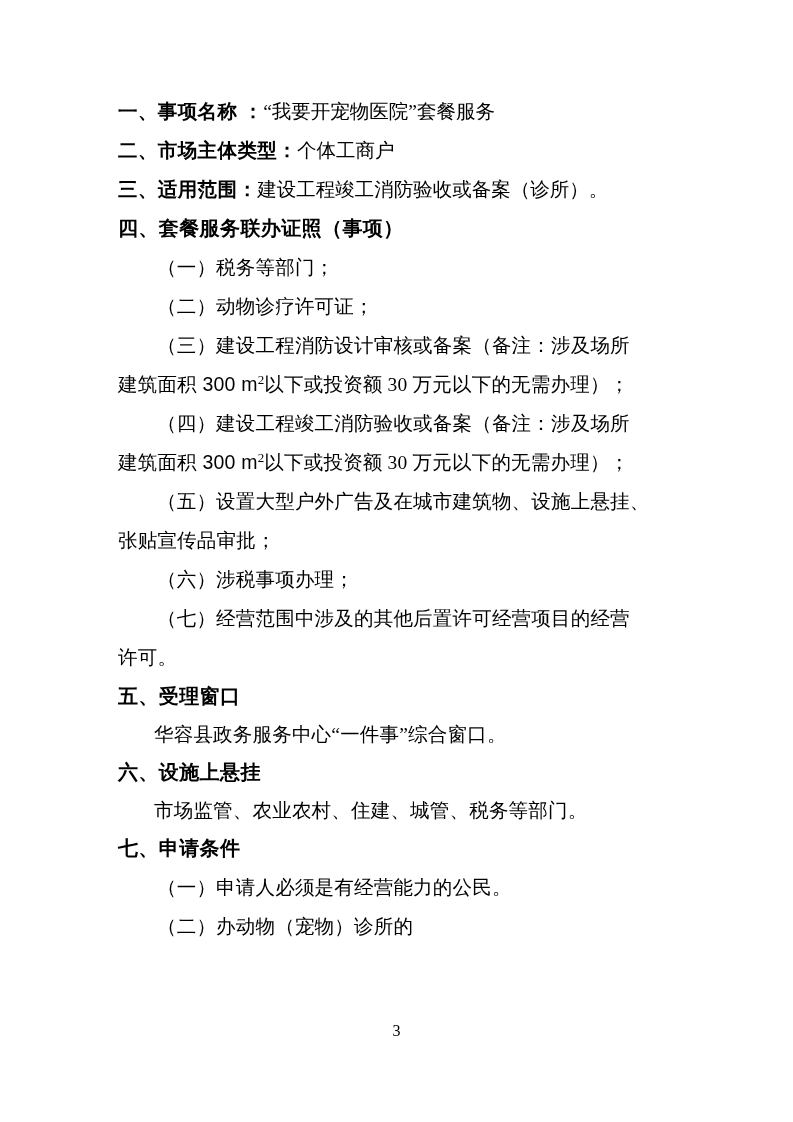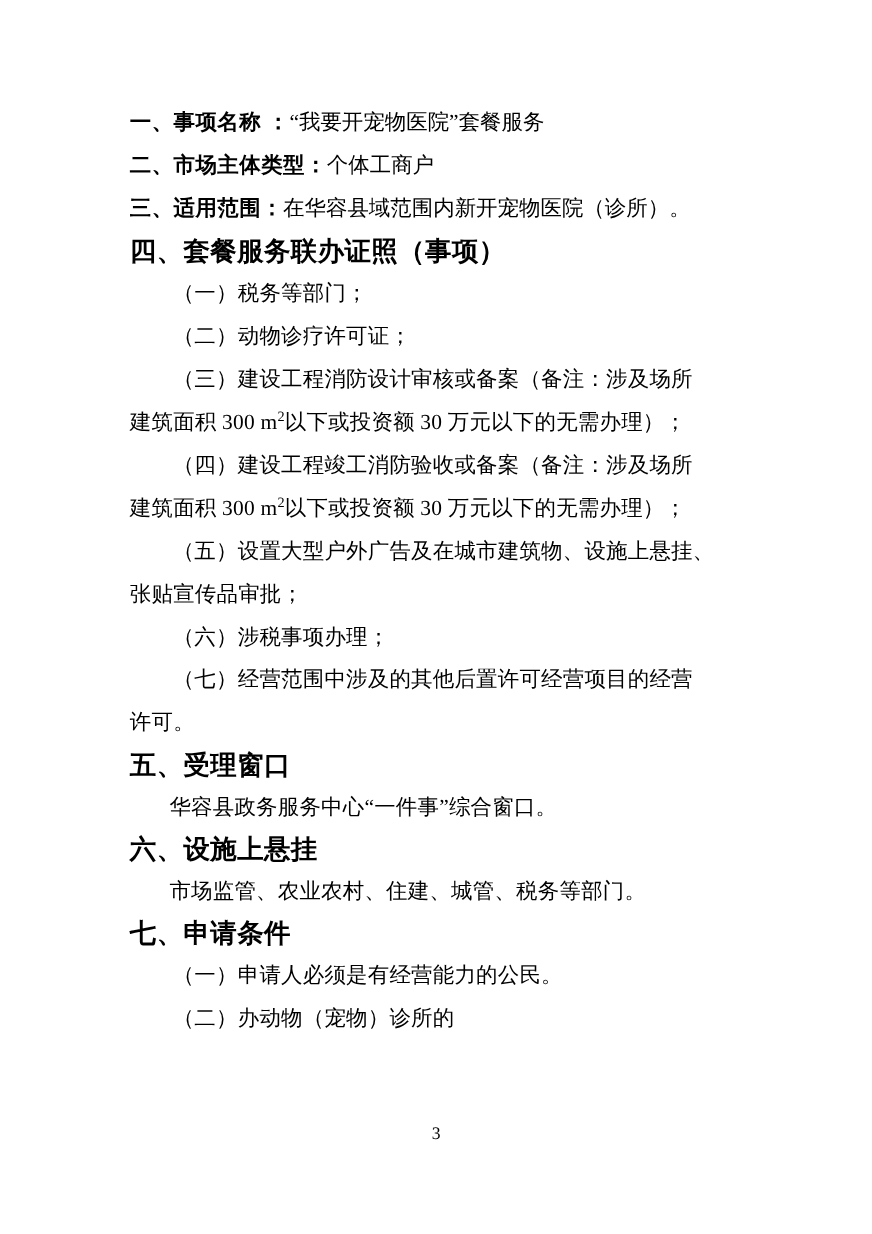--- a/index.html
+++ b/index.html
@@ -36,21 +36,21 @@
     white-space: nowrap;
   }
   .h-line .normal {
     font-family: "Liberation Serif", "DejaVu Serif", serif;
     font-weight: normal;
     letter-spacing: 0;
   }
   .h-only {
     font-family: "Liberation Sans", "DejaVu Sans", sans-serif;
     font-weight: bold;
-    font-size: 24px;
+    font-size: 20px;
     line-height: 39px;
     letter-spacing: 0.4px;
   }
   
   .p-line {
     font-size: 19.5px;
     line-height: 39px;
     letter-spacing: 0.2px;
     text-align: justify;
     text-justify: inter-ideograph;
@@ -61,21 +61,21 @@
   .tight {
     line-height: 37px;
     margin-left: 36px;
   }
   .sup {
     font-size: 13px;
     vertical-align: super;
     line-height: 0;
   }
   .num {
-    font-family: Liberation Serif, serif;
+    font-family: Liberation Sans, sans-serif;
   }
   .page-number {
     position: absolute;
     left: 0;
     right: 0;
     top: 1022px;
     text-align: center;
     font-size: 16px;
     font-family: "Liberation Serif", "DejaVu Serif", serif;
     color: #000;
@@ -90,21 +90,21 @@
 
     <div class="h-line">
       <span>一、事项名称</span><span> ：</span><span class="normal">“我要开宠物医院”套餐服务</span>
     </div>
 
     <div class="h-line">
       <span>二、市场主体类型：</span><span class="normal">个体工商户</span>
     </div>
 
     <div class="h-line">
-      <span>三、适用范围：</span><span class="normal">在华容县域范围内新开宠物医院（诊所）。</span>
+      <span>三、适用范围：</span><span class="normal">建设工程竣工消防验收或备案（诊所）。</span>
     </div>
 
     <div class="h-only">四、套餐服务联办证照（事项）</div>
 
     <div class="p-line indent">（一）税务等部门；</div>
 
     <div class="p-line indent">（二）动物诊疗许可证；</div>
 
     <div class="p-line">
       <span class="blk indent">（三）建设工程消防设计审核或备案（备注：涉及场所</span>

